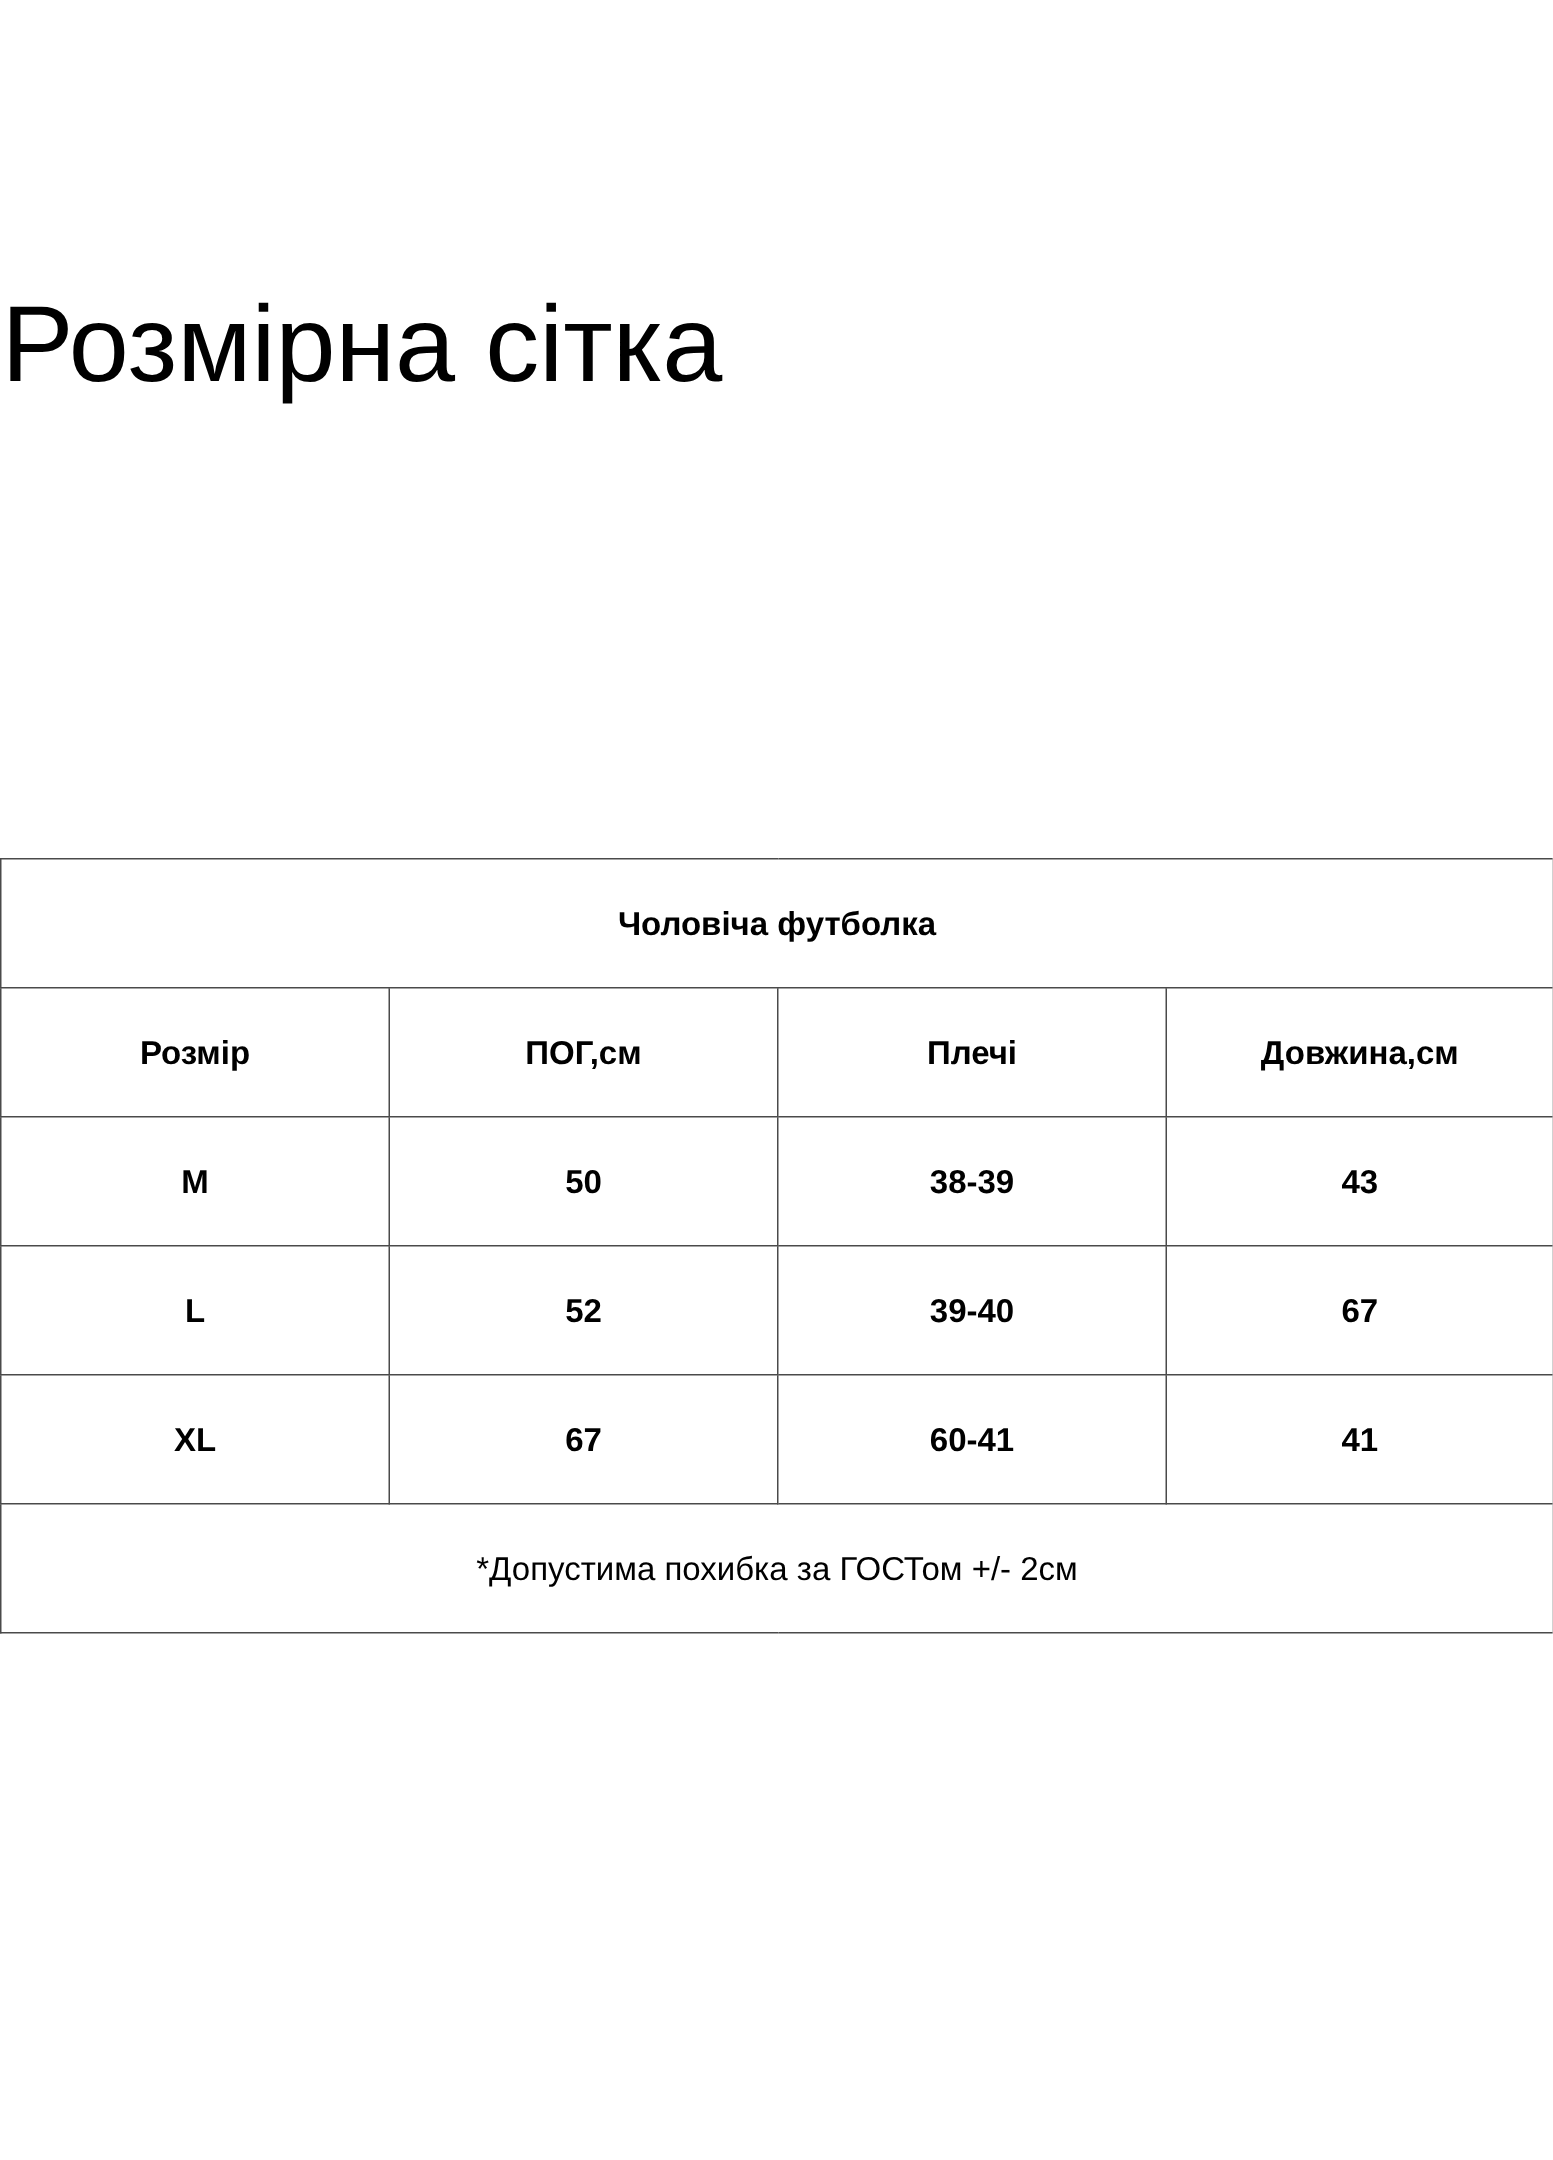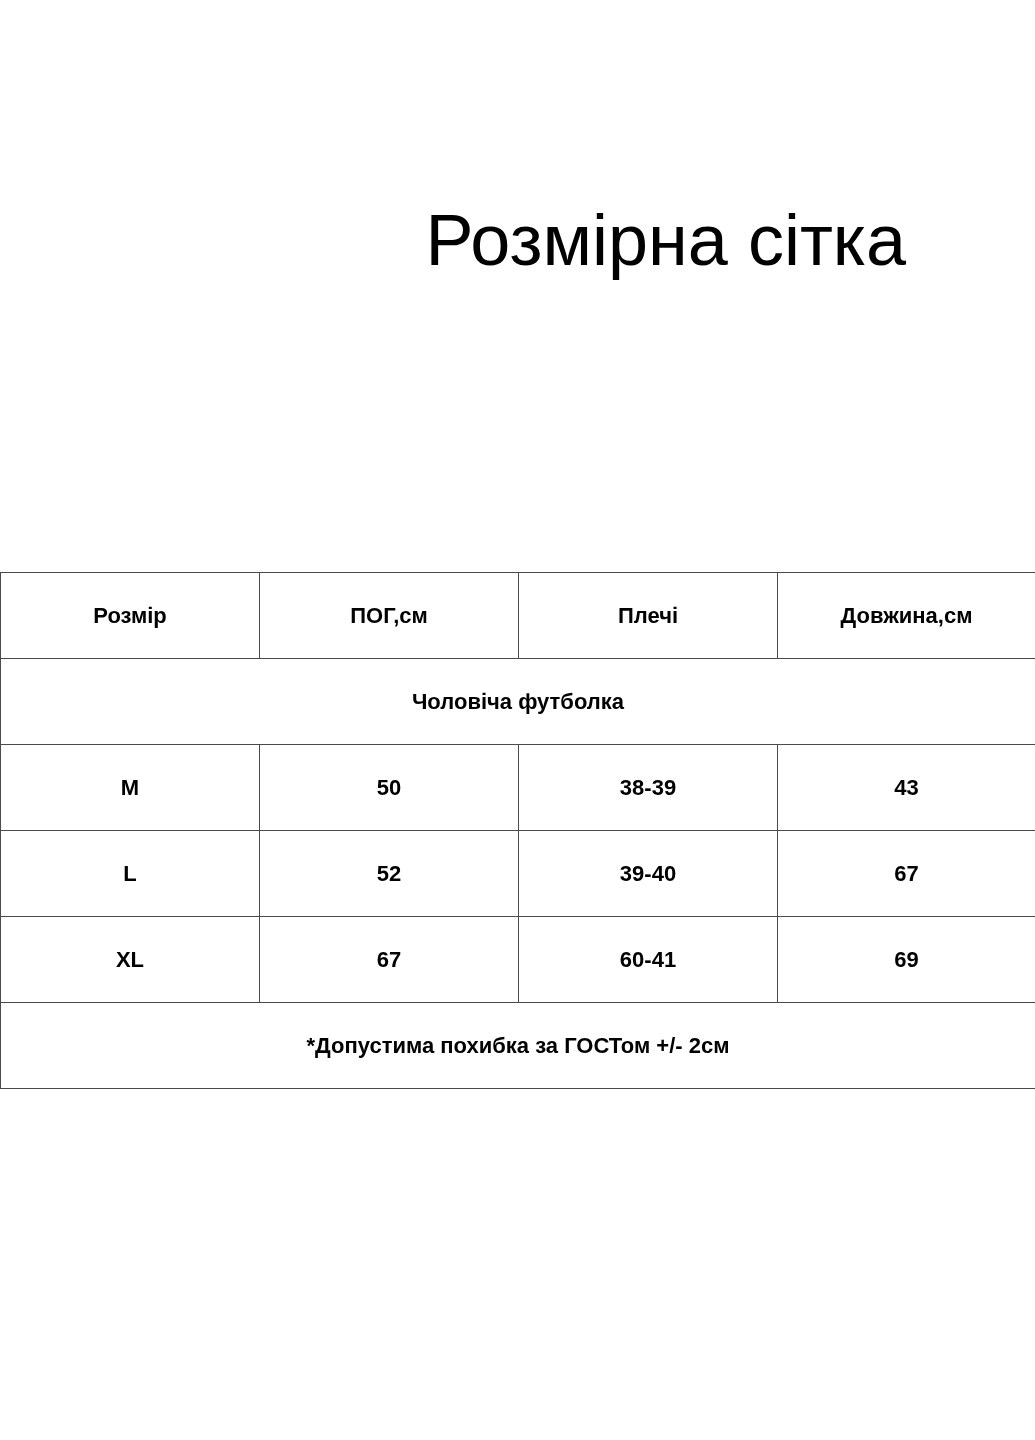--- a/index.html
+++ b/index.html
@@ -13,25 +13,25 @@
     position: relative;
     overflow: hidden;
     font-family: "Liberation Sans", sans-serif;
     color: #000000;
   }
   .page-title {
     position: absolute;
     left: 0;
     top: 186px;
     width: 895px;
-    text-align: right;
+    text-align: left;
     font-size: 72px;
     line-height: 86px;
     font-weight: normal;
-    margin: 11px;
+    margin: 1px;
   }
   .size-table {
     position: absolute;
     left: 0;
     top: 572px;
     width: 1035px;
     border-collapse: collapse;
     table-layout: fixed;
   }
   .size-table td, .size-table th {
@@ -48,61 +48,61 @@
   .size-table td.size-cell {
     font-weight: bold;
   }
   .size-table td.val {
     font-weight: bold;
   }
   .caption-cell {
     font-weight: bold;
   }
   .note-cell {
-    font-weight: bold;
+    font-weight: normal;
     margin-top: 14px;
   }
 </style>
 </head>
 <body>
 
 <h1 class="page-title">Розмірна сітка</h1>
 
 <table class="size-table">
   <colgroup>
     <col style="width:259px">
     <col style="width:259px">
     <col style="width:259px">
     <col style="width:258px">
   </colgroup>
   <tbody>
       <tr>
+    <td colspan="4" class="caption-cell">Чоловіча футболка</td>
+  </tr>
+  <tr>
     <th>Розмір</th>
     <th>ПОГ,см</th>
     <th>Плечі</th>
     <th>Довжина,см</th>
-  </tr>
-  <tr>
-    <td colspan="4" class="caption-cell">Чоловіча футболка</td>
   </tr>
   <tr>
     <td class="size-cell">M</td>
     <td class="val">50</td>
     <td class="val">38-39</td>
     <td class="val">43</td>
   </tr>
   <tr>
     <td class="size-cell">L</td>
     <td class="val">52</td>
     <td class="val">39-40</td>
     <td class="val">67</td>
   </tr>
   <tr>
     <td class="size-cell">XL</td>
     <td class="val">67</td>
     <td class="val">60-41</td>
-    <td class="val">69</td>
+    <td class="val">41</td>
   </tr>
   <tr>
     <td colspan="4" class="note-cell">*Допустима похибка за ГОСТом +/- 2см</td>
   </tr>
 </tbody>
   </table>
 
 </body></html>

